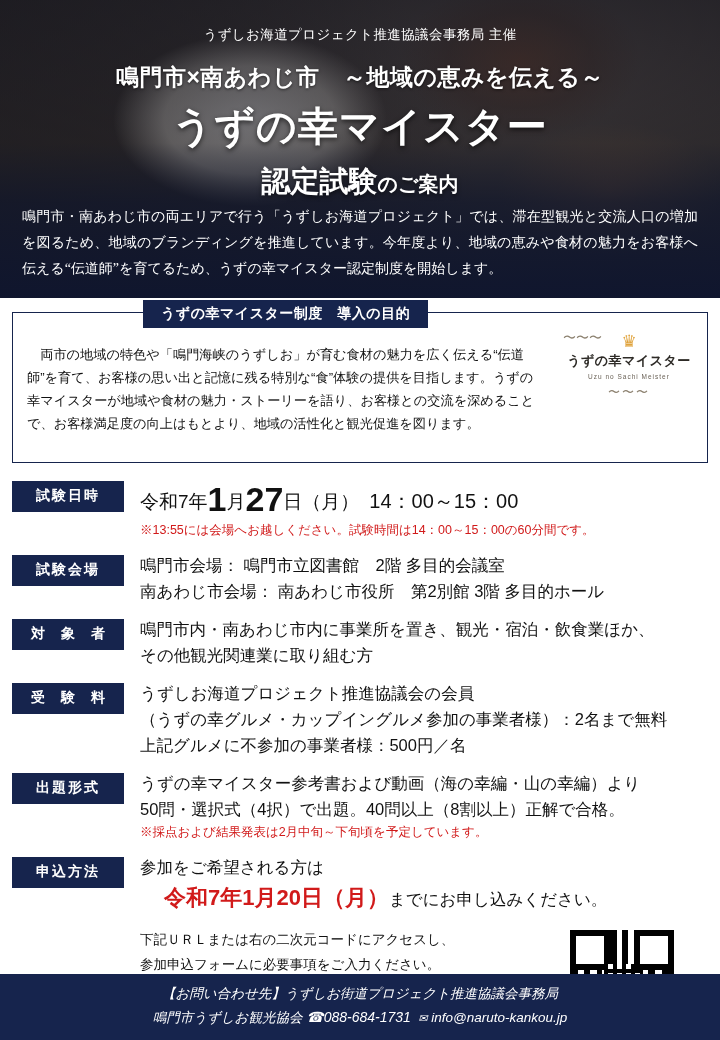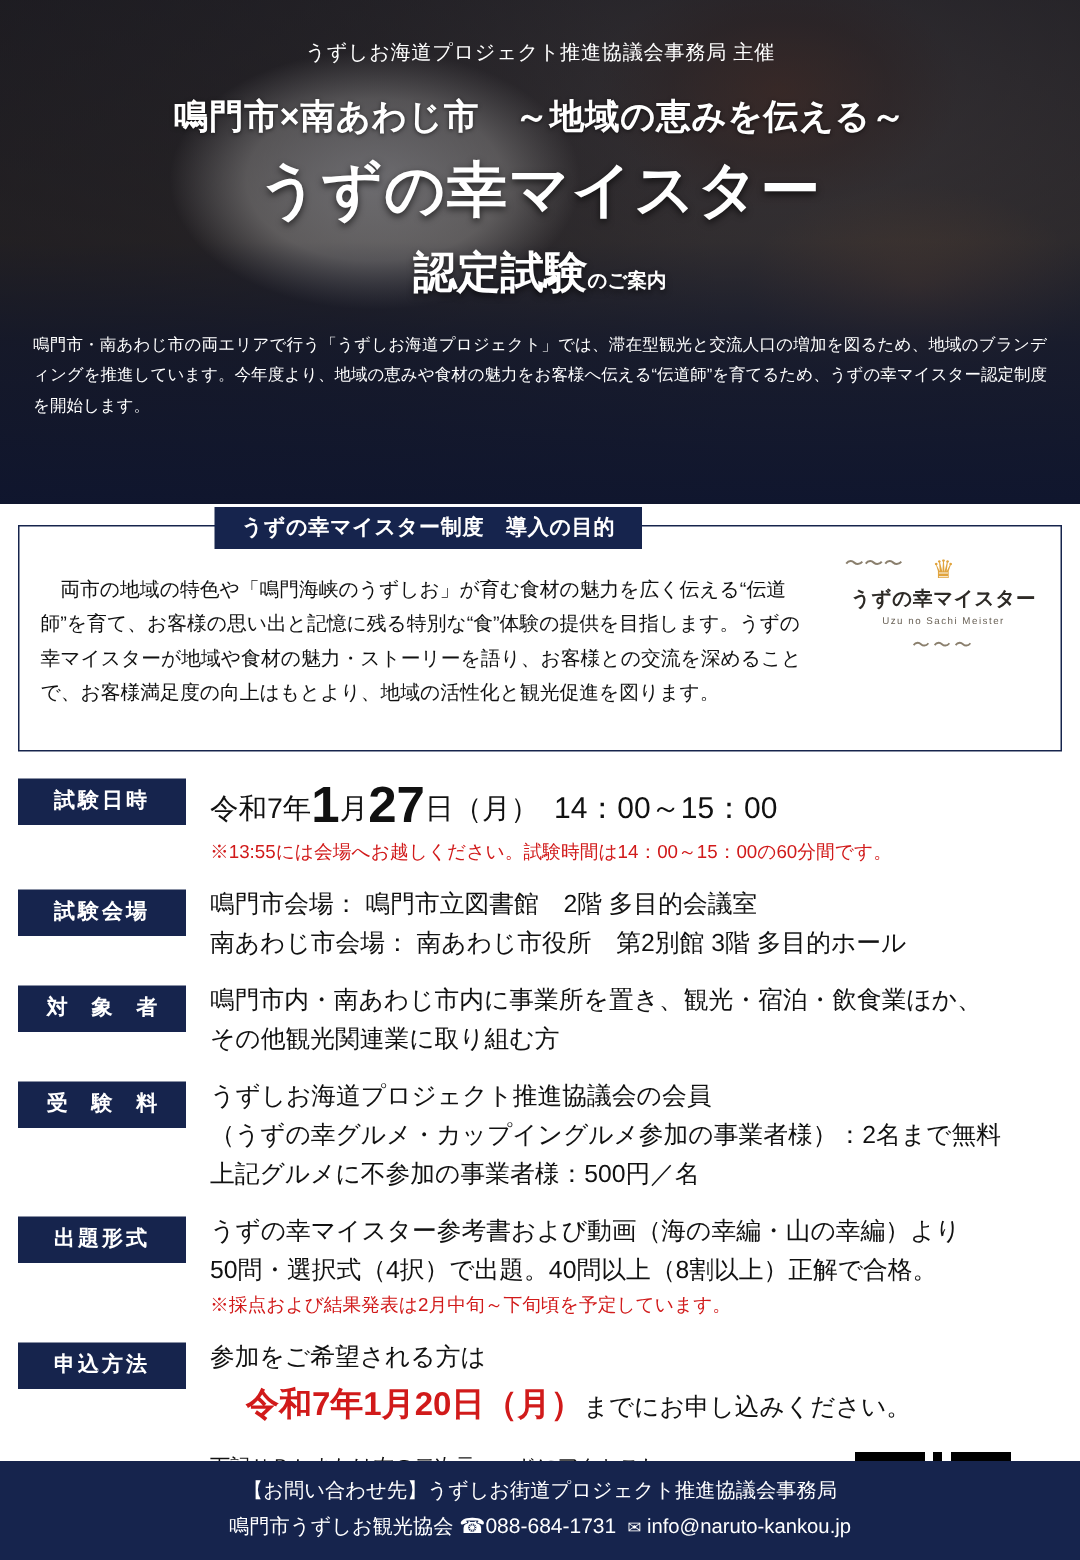--- a/index.html
+++ b/index.html
@@ -8,21 +8,21 @@
     height: 1040px;
     font-family: "Liberation Sans", sans-serif;
     background: #fff;
     overflow: hidden;
     position: relative;
   }
 
   
   .hero {
     position: relative;
-    height: 336px;
+    height: 298px;
     background:
       radial-gradient(ellipse at 72% 22%, #6b5f55 0%, #4e463e 45%, #2f2a26 100%),
       #3a332d;
     overflow: hidden;
   }
   .hero-photo {
     position: absolute;
     inset: 0;
     background:
       radial-gradient(ellipse 190px 120px at 250px 120px, rgba(240,236,228,.92) 0%, rgba(226,219,205,.75) 45%, rgba(160,148,132,0) 72%),
@@ -35,29 +35,30 @@
     background: linear-gradient(to bottom, rgba(10,12,25,.62) 0%, rgba(10,12,25,.52) 48%, rgba(12,18,40,.80) 68%, rgba(13,20,46,.94) 100%);
   }
   .hero-inner { position: relative; z-index: 2; text-align: center; color: #fff; padding-top: 26px; }
   .host-line { font-size: 13.5px; letter-spacing: .4px; }
   .title-sub { font-size: 23px; font-weight: bold; margin-top: 18px; letter-spacing: .5px;
                text-shadow: 0 1px 3px rgba(0,0,0,.6); }
   .title-main { font-size: 40px; font-weight: bold; margin-top: 6px; letter-spacing: 1px;
                 text-shadow: 0 2px 5px rgba(0,0,0,.65); }
   .title-third { font-size: 29px; font-weight: bold; margin-top: 8px;
                  text-shadow: 0 2px 4px rgba(0,0,0,.6); }
-  .title-third .small { font-size: 13px; font-weight: bold; }
+  .title-third .small { font-size: 20px; font-weight: bold; }
 
   .lead {
     position: relative; z-index: 2;
-    margin: 18px 22px 0 22px;
-    font-size: 11px;
+    margin: 2px 22px 0 22px;
+    font-size: 14px;
     line-height: 1.85;
     color: #fff;
     text-align: justify;
+    font-family: Liberation Serif, serif;
   }
 
   
   .purpose-wrap { position: relative; margin: 14px 12px 0 12px; }
   .purpose-box {
     border: 1.5px solid #16244d;
     padding: 30px 14px 27px 14px;
     position: relative;
     min-height: 128px;
   }
@@ -127,20 +128,21 @@
   }
 
   
   .footer {
     position: absolute; left: 0; right: 0; bottom: 0;
     background: #16244d; color: #fff;
     padding: 9px 0 10px 0;
     text-align: center;
     font-size: 13.5px;
     line-height: 1.7;
+    font-style: italic;
   }
   .footer .tel { font-size: 14px; }
   .footer .mailicon { font-size: 11px; }
 </style>
 </head>
 <body>
 
 <div class="hero">
   <div class="hero-photo"></div>
   <div class="hero-dark"></div>

